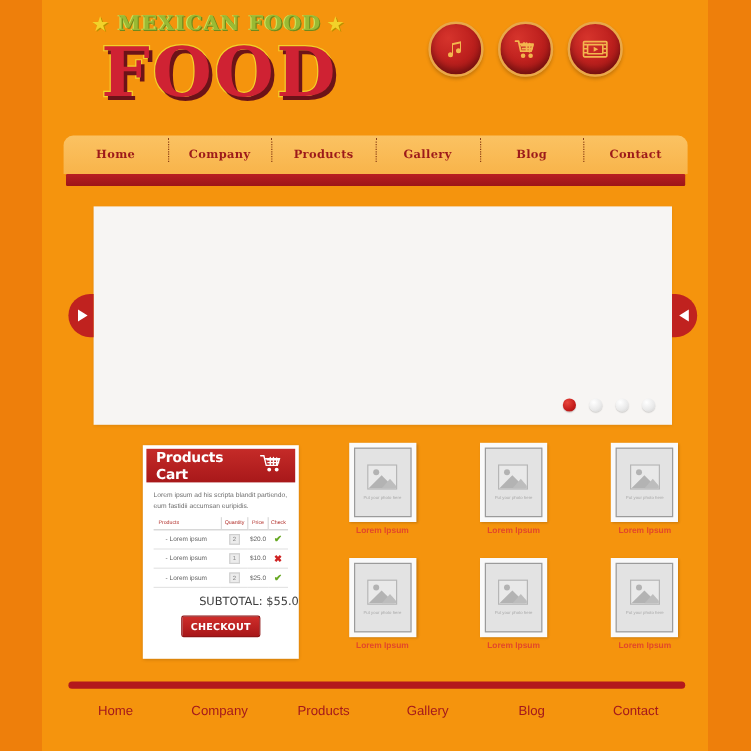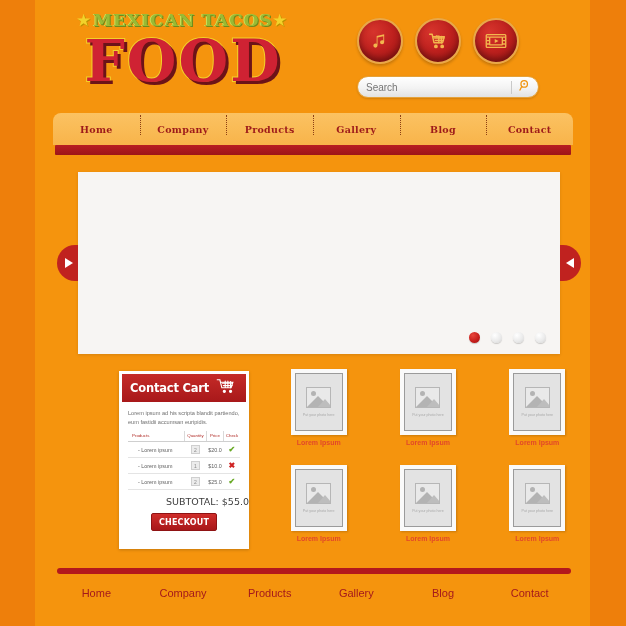--- a/index.html
+++ b/index.html
@@ -249,21 +249,21 @@
 <body>
 
 <div class="strip-left"></div>
 <div class="strip-right"></div>
 
 <div class="page">
 
   <div class="header">
 
     <div class="logo">
-      <div class="logo-top">MEXICAN TACOS</div>
+      <div class="logo-top">MEXICAN FOOD</div>
       <div class="star l">★</div>
       <div class="star r">★</div>
       <div class="logo-main">FOOD</div>
     </div>
 
     <div class="icon-row">
       <div class="circ-btn b1">
         <span>
           <svg width="20" height="20" viewBox="0 0 24 24" fill="currentColor">
             <path d="M9 17.5a2.5 2.5 0 1 1-2.5-2.5c.6 0 1.1.2 1.5.5V6l9-2v9.5a2.5 2.5 0 1 1-2.5-2.5c.6 0 1.1.2 1.5.5V6.2L9 7.8v9.7z"></path>
@@ -285,33 +285,20 @@
           <svg width="22" height="18" viewBox="0 0 26 20" fill="none" stroke="currentColor" stroke-width="1.6">
             <rect x="1.5" y="2.5" width="23" height="15" rx="1"></rect>
             <rect x="5.5" y="5.5" width="15" height="9" rx="0.5"></rect>
             <path d="M2 5.5h3M2 9.5h3M2 13.5h3M21 5.5h3M21 9.5h3M21 13.5h3"></path>
             <path d="M11.5 7.5l4.5 2.5-4.5 2.5z" fill="currentColor" stroke="none"></path>
           </svg>
         </span>
       </div>
     </div>
 
-    <div class="search-wrap">
-      <input class="search-input" type="text" placeholder="Search" style="">
-      <div class="search-sep"></div>
-      <button class="search-btn">
-        <span>
-          <svg width="13" height="13" viewBox="0 0 20 20" fill="none" stroke="currentColor" stroke-width="2">
-            <circle cx="8" cy="7.5" r="5"></circle>
-            <path d="M4.2 11.5L1.5 17" stroke-linecap="round"></path>
-            <path d="M6.4 7.5h3.2M8 5.9v3.2" stroke-width="1.4"></path>
-          </svg>
-        </span>
-      </button>
-    </div>
   </div>
 
   <div class="nav">
     <div class="nav-item">Home</div>
     <div class="nav-item">Company</div>
     <div class="nav-item">Products</div>
     <div class="nav-item">Gallery</div>
     <div class="nav-item">Blog</div>
     <div class="nav-item">Contact</div>
   </div>
@@ -327,21 +314,21 @@
     <div class="dots">
       <div class="dot active"></div>
       <div class="dot"></div>
       <div class="dot"></div>
       <div class="dot"></div>
     </div>
   </div>
 
   <div class="cart">
     <div class="cart-head">
-      <span class="cart-title">Contact Cart</span>
+      <span class="cart-title">Products Cart</span>
       <span>
         <svg width="22" height="16" viewBox="0 0 24 18" fill="none" stroke="#ffffff" stroke-width="1.3" stroke-linecap="round">
           <path d="M1 2h3l2.2 9h10.4l2-6.2H5.6"></path>
           <circle cx="9" cy="15" r="1.2" fill="#fff"></circle>
           <circle cx="16" cy="15" r="1.2" fill="#fff"></circle>
           <path d="M7 5.8h11M7.8 8.5h10M10 3.6v7M13 3.6v7M16 4v7"></path>
         </svg>
       </span>
     </div>
     <div class="cart-desc">Lorem ipsum ad his scripta blandit partiendo, eum fastidii accumsan euripidis.</div>

